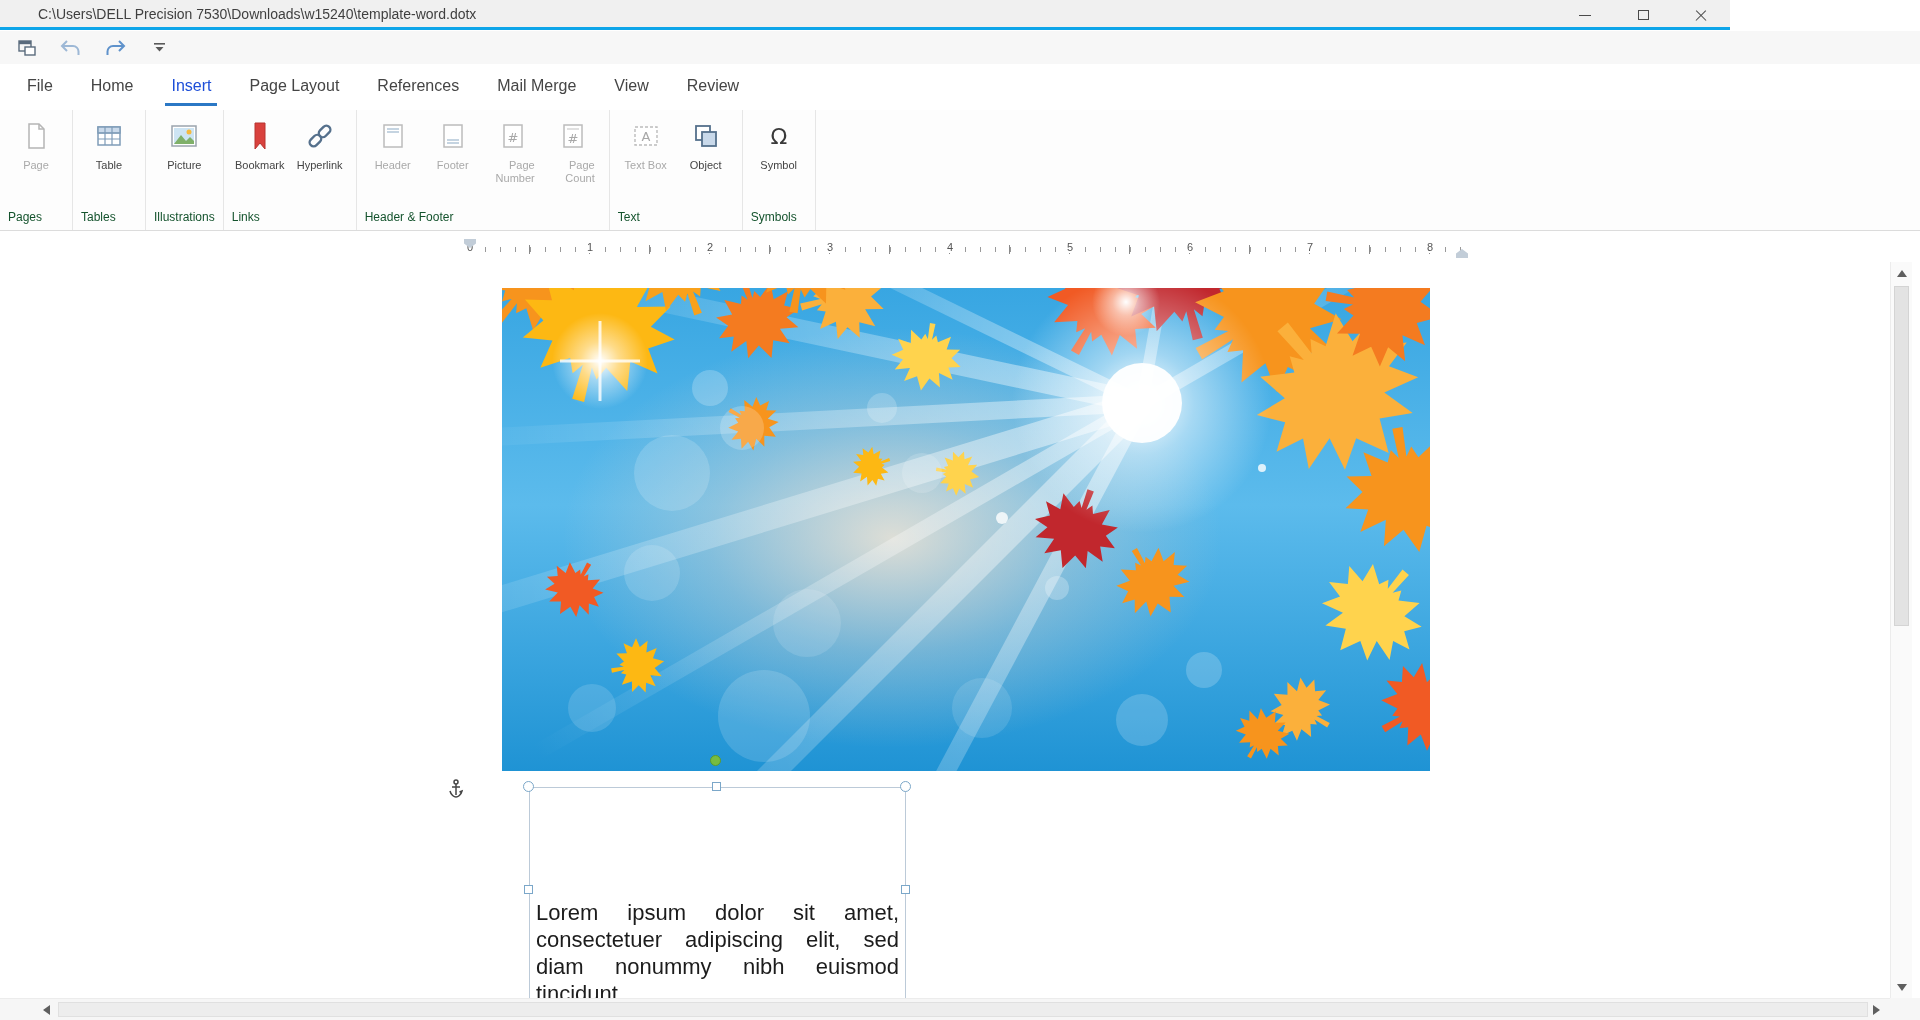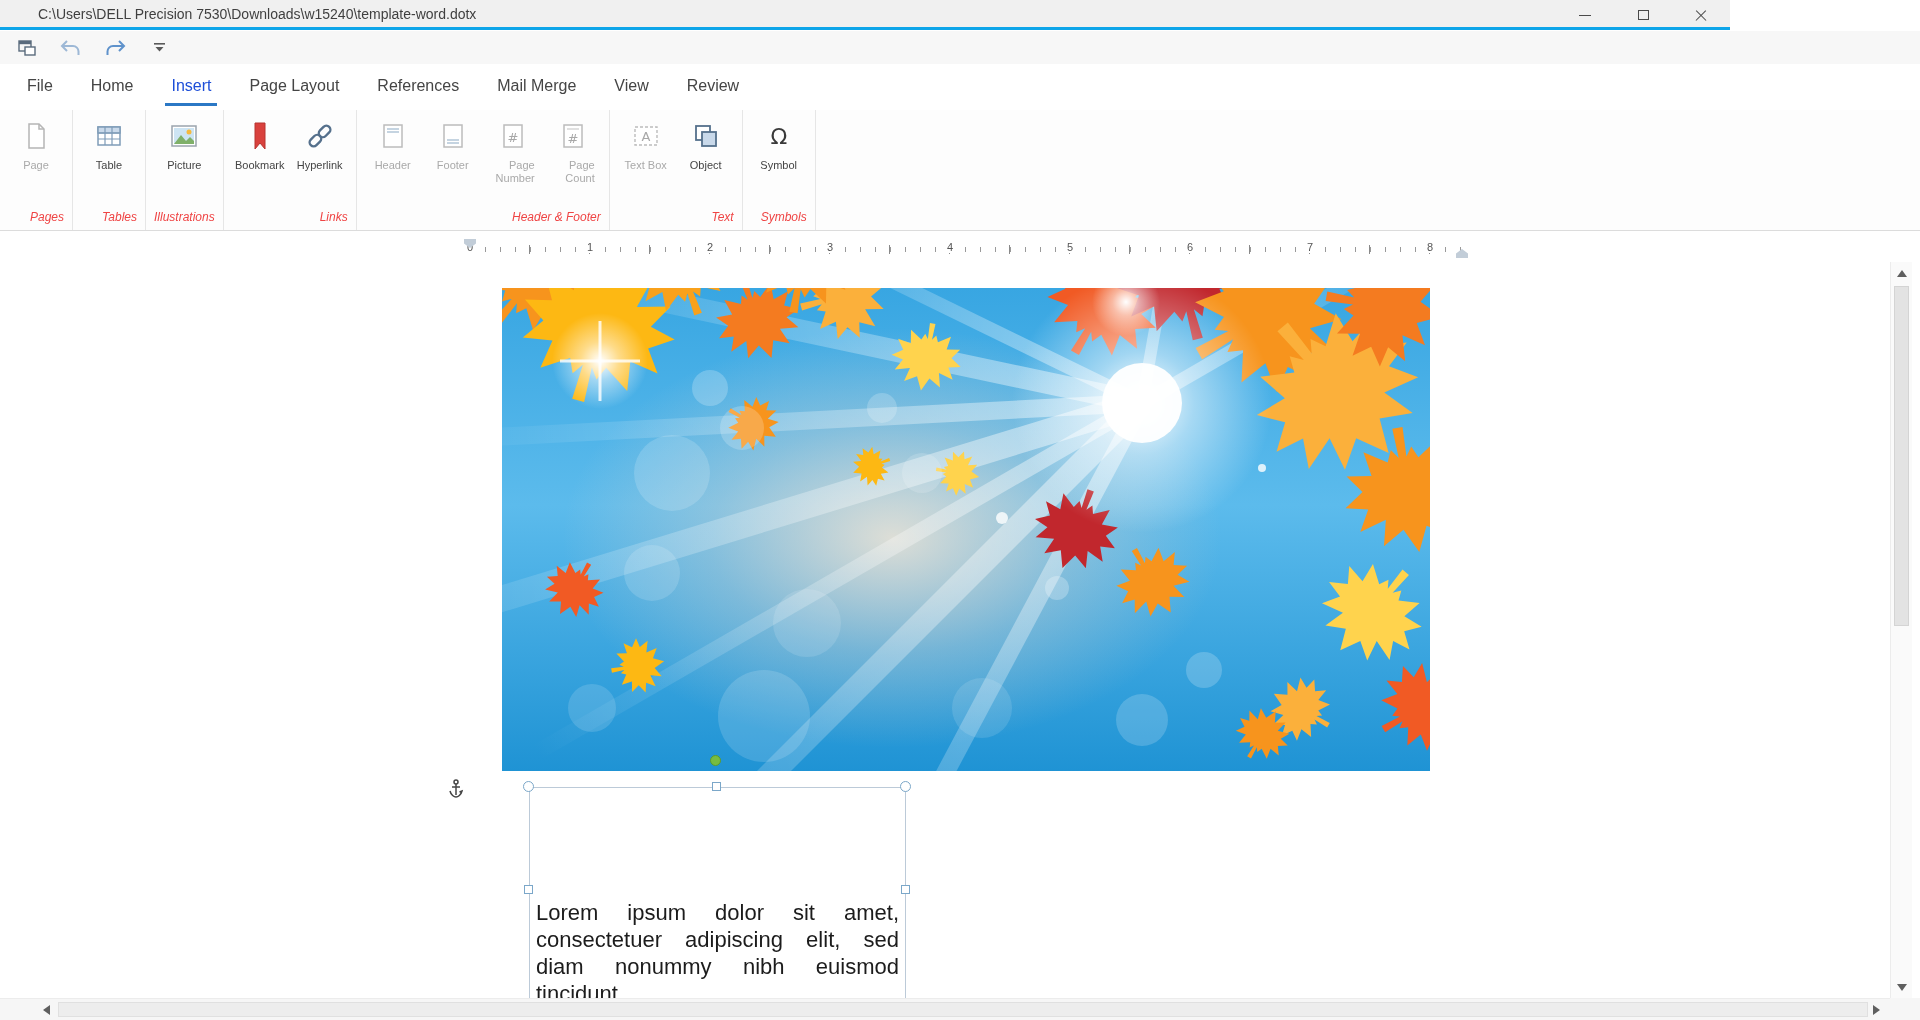--- a/index.html
+++ b/index.html
@@ -30,21 +30,21 @@
 
   
   .ribbon{position:absolute;left:0;top:110px;width:1920px;height:121px;background:#fdfdfd;border-bottom:1px solid #dcdcdc;display:flex;box-sizing:border-box;}
   .rgroup{display:flex;flex-direction:column;border-right:1px solid #e6e6e6;padding:4px 6px 0;}
   .rbuttons{display:flex;flex:1;align-items:flex-start;justify-content:center;}
   .rbtn{min-width:50px;padding:2px 5px;display:flex;flex-direction:column;align-items:center;}
   .ricon{width:40px;height:40px;display:flex;align-items:center;justify-content:center;}
   .rlabel{font-size:11px;color:#444;text-align:center;line-height:1.2;max-width:70px;margin-top:3px;}
   .rbtn.narrow .rlabel{max-width:44px;text-align:right;}
   .rbtn.disabled .rlabel{color:#a9a9a9;}
-  .rgroup-label{font-size:12px;color:#ef4444;text-align:right;padding:4px 2px 6px;white-space:nowrap;font-style:italic;}
+  .rgroup-label{font-size:12px;color:#14532d;text-align:left;padding:4px 2px 6px;white-space:nowrap;}
 
   
   .tabselector{position:absolute;left:12px;top:238px;width:20px;height:20px;border:1px solid #d8d8d8;background:#fcfcfc;display:flex;align-items:center;justify-content:center;box-sizing:border-box;}
   .tabselector .l{width:8px;height:8px;border-left:2px solid #555;border-bottom:2px solid #555;}
   .hruler{position:absolute;left:0;top:238px;width:1920px;height:22px;background:#fff;}
   .hticks{position:absolute;left:470px;top:9px;width:1000px;height:5px;background:repeating-linear-gradient(to right,#9a9a9a 0 1px,transparent 1px 15px);}
   .hticks2{position:absolute;left:470px;top:7px;width:1000px;height:9px;background:repeating-linear-gradient(to right,transparent 0 59px,#8a8a8a 59px 60px);}
   .hnum{position:absolute;top:3px;transform:translateX(-50%);background:#fff;padding:0 4px;font-size:11px;color:#555;}
   .ind-left{position:absolute;left:464px;top:239px;width:12px;height:9px;background:#c2cdd8;clip-path:polygon(0 0,100% 0,100% 50%,50% 100%,0 50%);}
   .ind-right{position:absolute;left:1456px;top:249px;width:12px;height:9px;background:#c2cdd8;clip-path:polygon(50% 0,100% 50%,100% 100%,0 100%,0 50%);}

